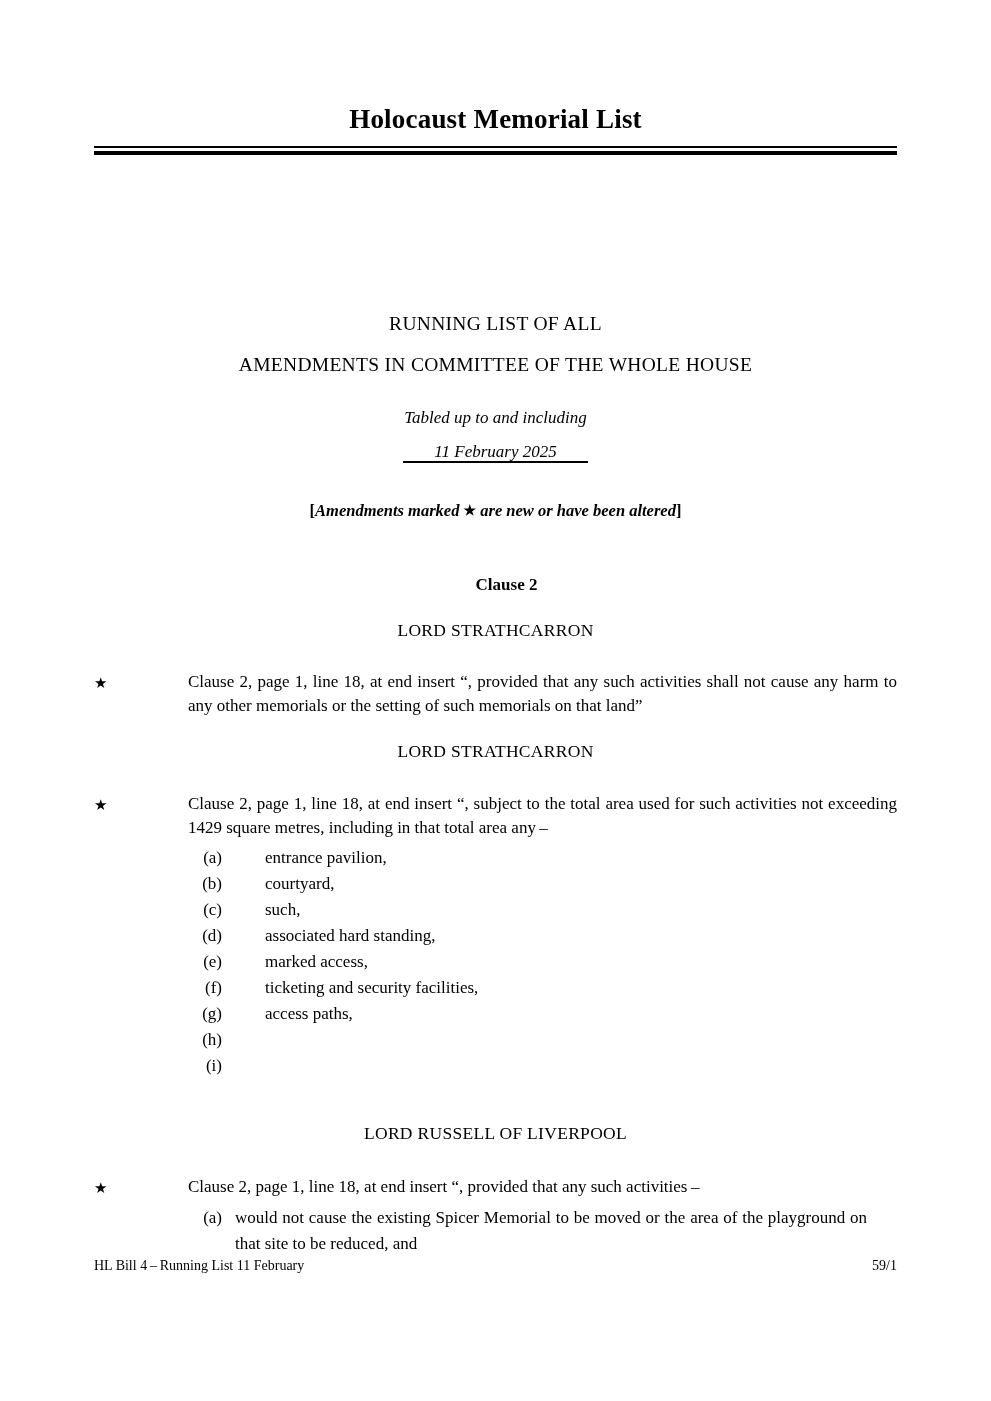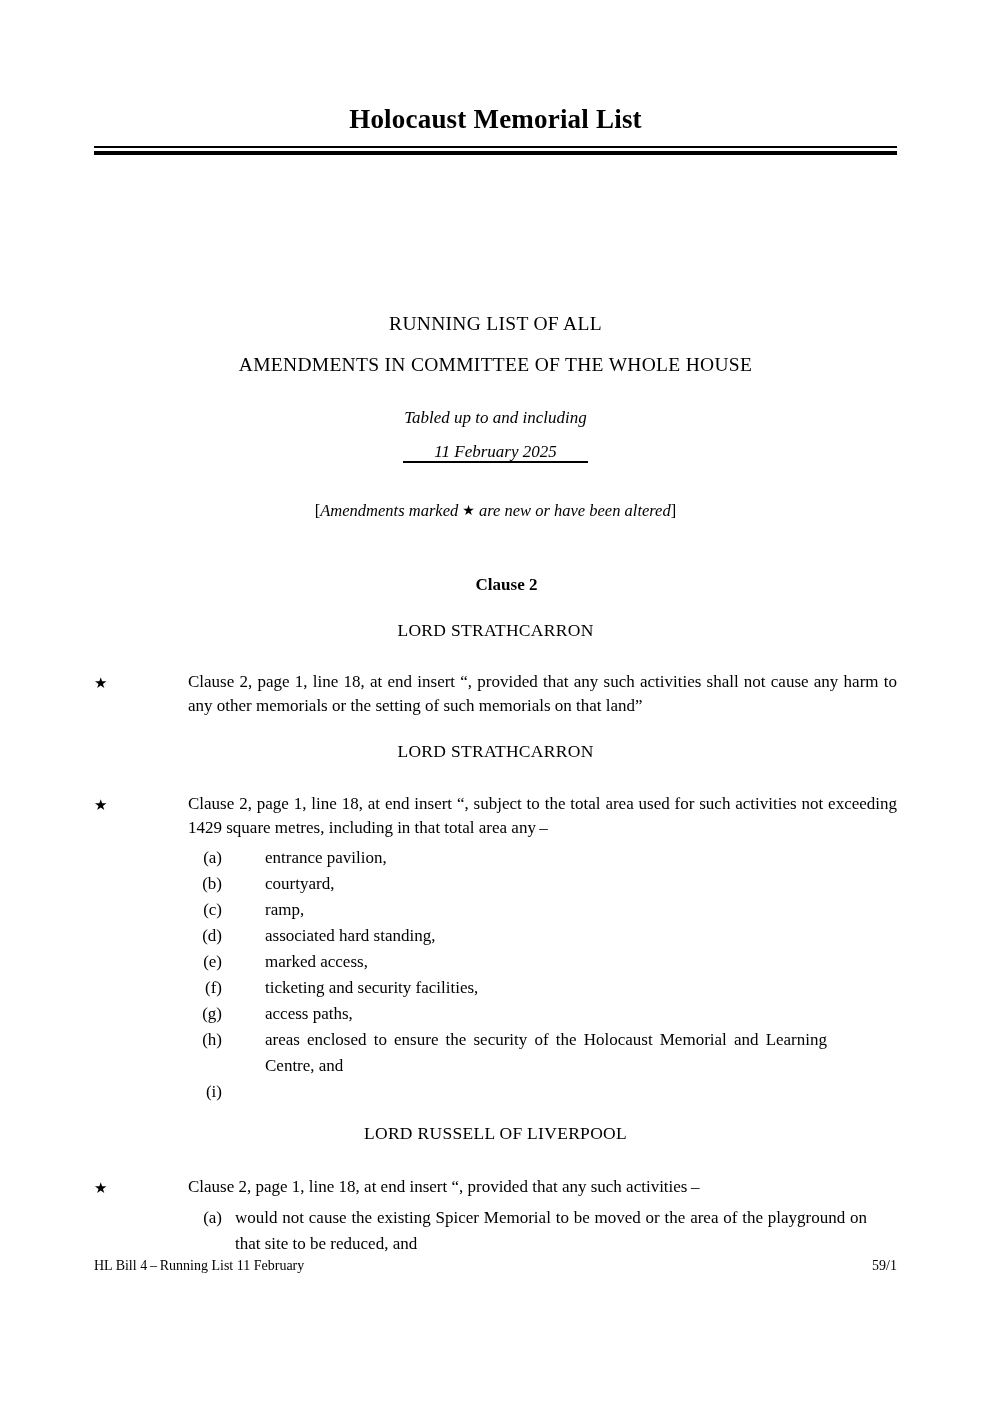--- a/index.html
+++ b/index.html
@@ -83,20 +83,21 @@
   }
 
   .marked-note {
     position: absolute;
     left: 94px;
     top: 501px;
     width: 803px;
     text-align: center;
     font-size: 16.5px;
     font-style: italic;
+    font-weight: bold;
   }
   .marked-note .bracket {
     font-style: normal;
   }
   .marked-note .star-inline {
     font-style: normal;
     font-size: 14px;
     vertical-align: 1px;
   }
 
@@ -250,41 +251,40 @@
     <div class="sublist-item single">
       <span class="marker">(a)</span>
       <span class="item-text">entrance pavilion,</span>
     </div>
     <div class="sublist-item single">
       <span class="marker">(b)</span>
       <span class="item-text">courtyard,</span>
     </div>
     <div class="sublist-item single">
       <span class="marker">(c)</span>
-      <span class="item-text">ramp,</span>
+      <span class="item-text">such,</span>
     </div>
     <div class="sublist-item single">
       <span class="marker">(d)</span>
       <span class="item-text">associated hard standing,</span>
     </div>
     <div class="sublist-item single">
       <span class="marker">(e)</span>
       <span class="item-text">marked access,</span>
     </div>
     <div class="sublist-item single">
       <span class="marker">(f)</span>
       <span class="item-text">ticketing and security facilities,</span>
     </div>
     <div class="sublist-item single">
       <span class="marker">(g)</span>
       <span class="item-text">access paths,</span>
     </div>
     <div class="sublist-item">
       <span class="marker">(h)</span>
-      <span class="item-text">areas enclosed to ensure the security of the Holocaust Memorial and Learning Centre, and</span>
     </div>
     <div class="sublist-item single">
       <span class="marker">(i)</span>
     </div>
   </div>
 
   <div class="sponsor" style="top:1123px;">LORD RUSSELL OF LIVERPOOL</div>
   <div class="amendment" style="top:1175px;">
     <div class="star-mark">★</div>
     <div class="amend-text nojustify">Clause 2, page 1, line 18, at end insert “, provided that any such activities –</div>

